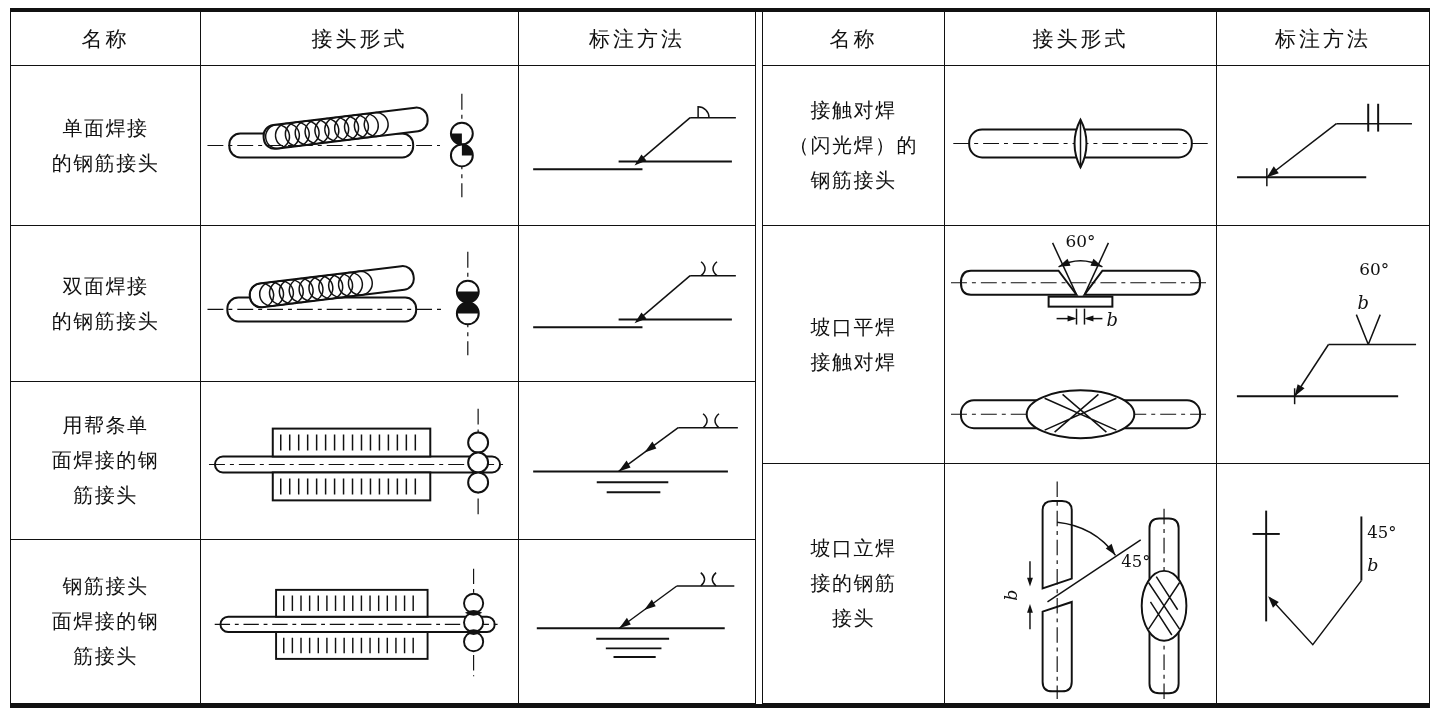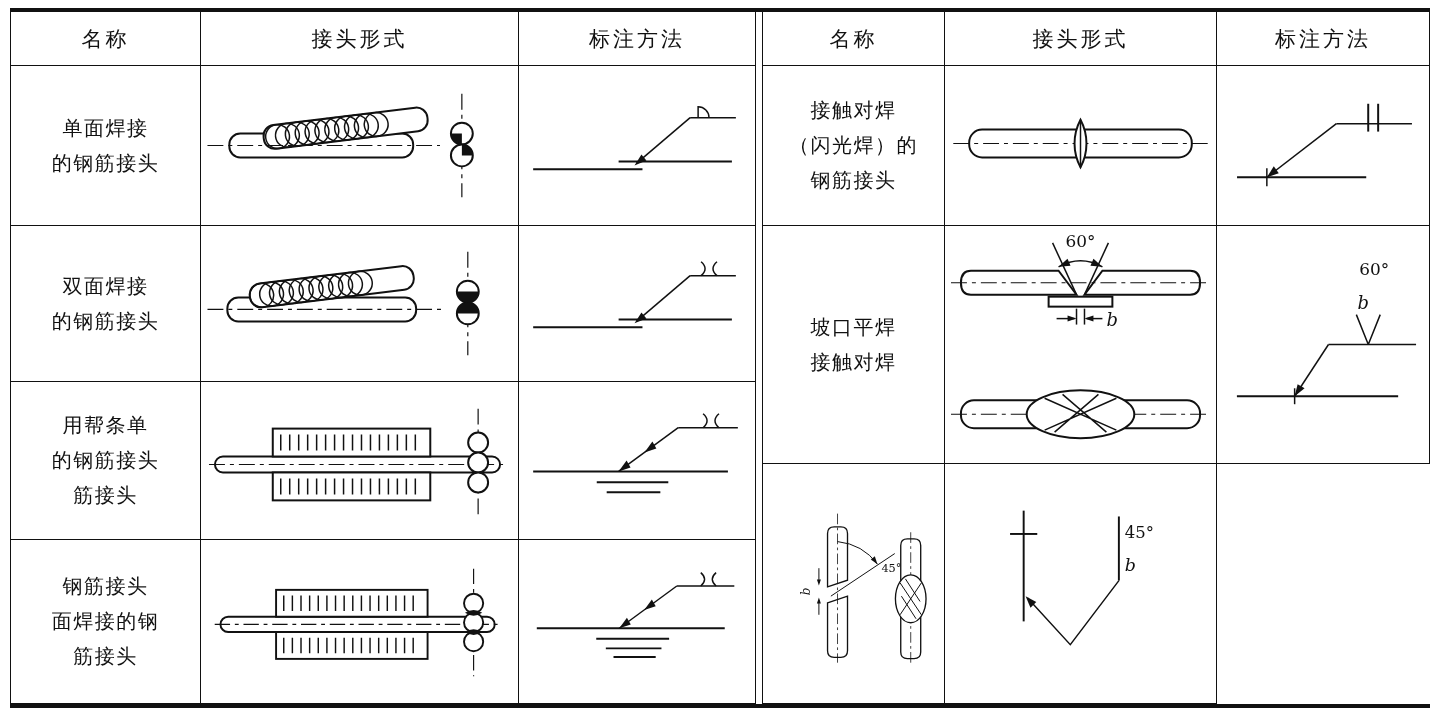--- a/index.html
+++ b/index.html
@@ -117,21 +117,21 @@
         </g>
         <line class="s15" x1="172" y1="50" x2="218" y2="50"></line>
         <g>
           <path class="s15" d="M183,36 Q191,43 183,50"></path>
           <path class="s15" d="M199,36 Q191,43 199,50"></path>
         </g>
       </svg>
     </div>
 
     <div class="c name-cell">用帮条单
-的钢筋接头
+面焊接的钢
 筋接头</div>
     <div class="c fig-cell">
       <svg viewBox="0 0 318 156">
         <rect class="s2 wh" x="14" y="74" width="286" height="16" rx="8"></rect>
         <rect class="s2 wh" x="72" y="46" width="158" height="28"></rect>
         <rect class="s2 wh" x="72" y="90" width="158" height="28"></rect>
         <path class="s15" d="M80,52V68M89,52V68M98,52V68M107,52V68M116,52V68M125,52V68M134,52V68M143,52V68M152,52V68M161,52V68M170,52V68M179,52V68M188,52V68M197,52V68M206,52V68M215,52V68"></path>
         <path class="s15" d="M80,96V112M89,96V112M98,96V112M107,96V112M116,96V112M125,96V112M134,96V112M143,96V112M152,96V112M161,96V112M170,96V112M179,96V112M188,96V112M197,96V112M206,96V112M215,96V112"></path>
         <line class="cl" x1="8" y1="82" x2="308" y2="82"></line>
         <g>
@@ -279,20 +279,23 @@
           <line class="s15" x1="78" y1="170" x2="112" y2="118"></line>
           <polygon class="bk" points="78,170 81,158 88,162"></polygon>
         </g>
         <line class="s15" x1="112" y1="118" x2="200" y2="118"></line>
         <path class="s15" d="M152,118 L140,88 M152,118 L164,88"></path>
         <text class="ang" x="158" y="48" text-anchor="middle">60°</text>
         <text class="dim" x="147" y="82" text-anchor="middle">b</text>
       </svg>
     </div>
 
+    <div class="c name-cell">坡口立焊
+接的钢筋
+接头</div>
     <div class="c fig-cell">
       <svg viewBox="0 0 272 246">
         <path class="s2 wh" d="M97,48 Q97,38 107,38 L117,38 Q127,38 127,48 L127,118 L97,128 Z"></path>
         <path class="s2 wh" d="M97,152 L127,142 L127,224 Q127,234 117,234 L107,234 Q97,234 97,224 Z"></path>
         <line class="cl" x1="112" y1="18" x2="112" y2="242"></line>
         <g>
           <line class="s15" x1="84" y1="100" x2="84" y2="122"></line>
           <polygon class="bk" points="84,126 81,117 87,117"></polygon>
           <line class="s15" x1="84" y1="170" x2="84" y2="148"></line>
           <polygon class="bk" points="84,144 81,153 87,153"></polygon>

